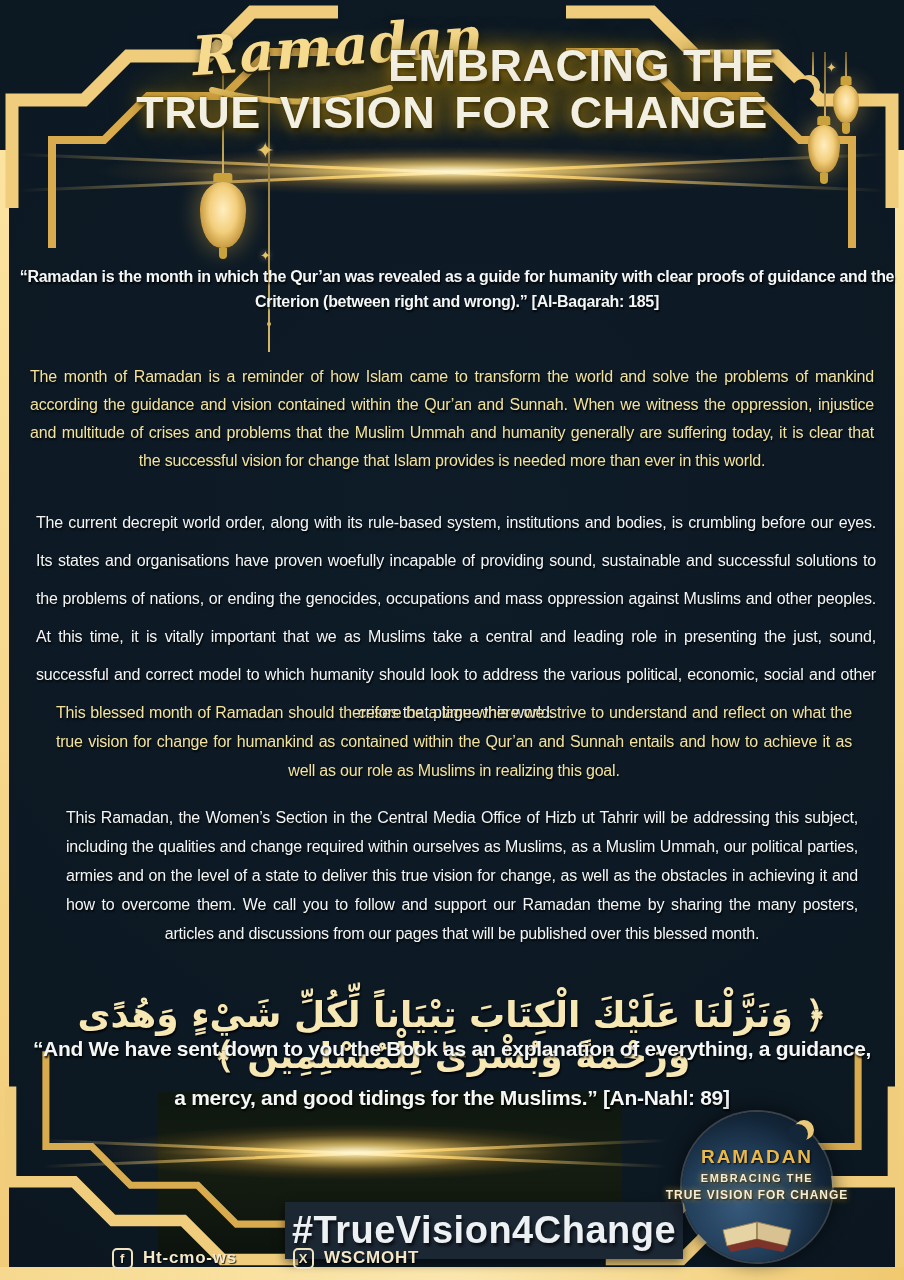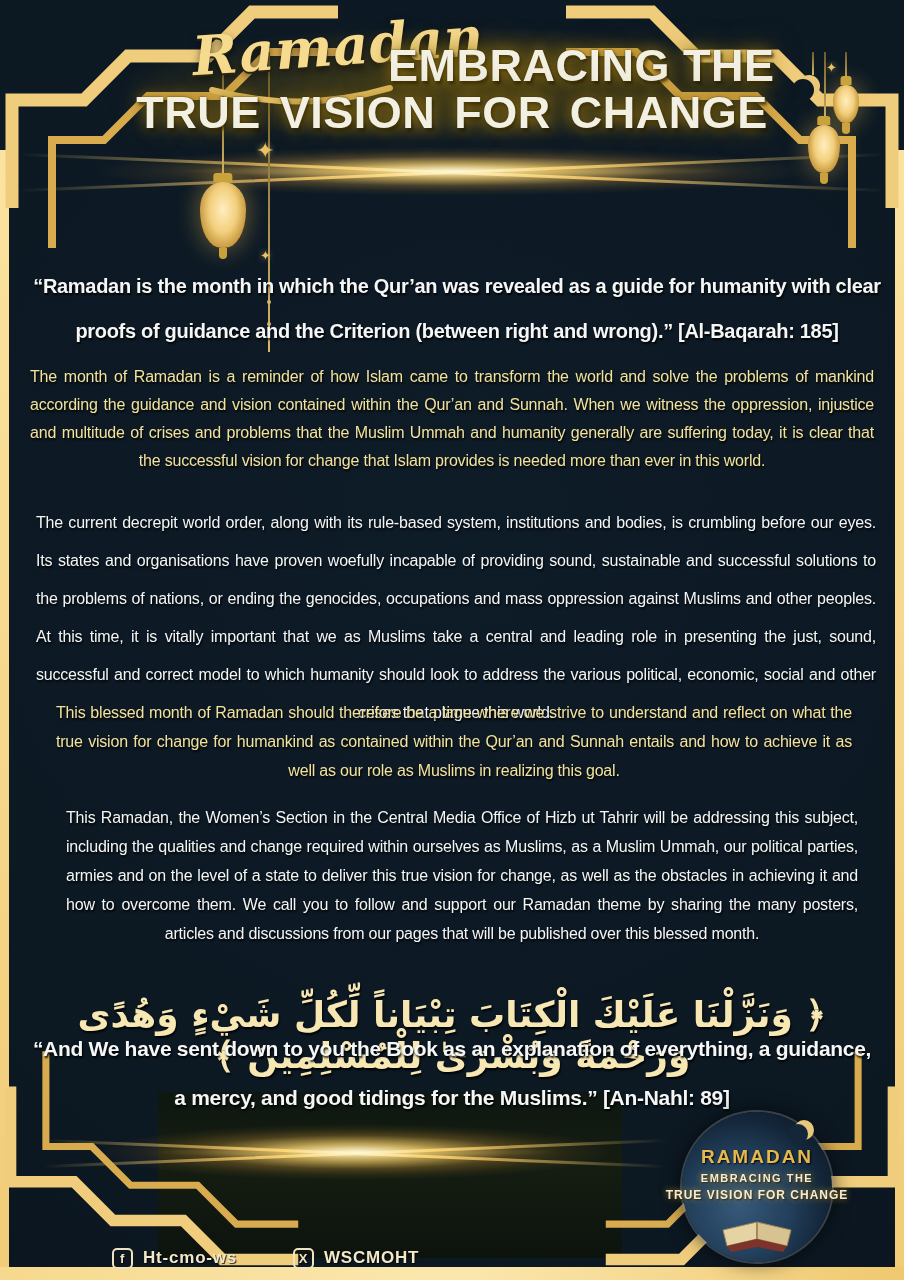--- a/index.html
+++ b/index.html
@@ -61,21 +61,21 @@
 
   
   .arabic{position:absolute;z-index:4;direction:rtl;text-align:center;
     font-family:"DejaVu Sans", sans-serif;font-weight:bold;color:#f6e7b3;
     text-shadow:1px 2px 2px rgba(0,0,0,.85);}
   .arabic.v1{left:50px;right:50px;top:206px;font-size:26px;}
   .arabic.v2{left:50px;right:50px;top:994px;font-size:36px;}
 
   .translation{position:absolute;z-index:4;text-align:center;color:#f5f7f7;font-weight:bold;
     text-shadow:1px 2px 2px rgba(0,0,0,.9);letter-spacing:-.3px;}
-  .translation.t1{left:18px;right:8px;top:264px;font-size:20px;line-height:45px;}
+  .translation.t1{left:18px;right:8px;top:264px;font-size:16px;line-height:25px;}
   .translation.t2{left:30px;right:30px;top:1024px;font-size:21px;line-height:49px;}
 
   .para{position:absolute;z-index:4;font-weight:normal;font-size:16px;letter-spacing:-.2px;
     text-align:justify;text-align-last:center;text-shadow:1px 2px 2px rgba(0,0,0,.85);}
   .para.gold{color:#f2e29c;}
   .para.white{color:#f4f6f6;}
   .para.p1{left:30px;right:30px;top:347px;line-height:28px;}
   .para.p2{left:36px;right:28px;top:488px;line-height:38px;}
   .para.p3{left:56px;right:52px;top:682px;line-height:29px;}
   .para.p4{left:46px;right:46px;top:787px;line-height:29px;margin-left:20px;}
@@ -186,20 +186,23 @@
   <div class="translation t2">“And We have sent down to you the Book as an explanation of everything, a guidance, a mercy, and good tidings for the Muslims.” [An-Nahl: 89]</div>
 
   <div class="photo-strip"></div>
   <div class="flare" style="left:30px;width:650px;top:1112px;height:80px;z-index:2;">
     <div class="band"></div>
       <div class="ray r1"></div>
       <div class="ray r2"></div>
       <div class="core"></div>
   </div>
 
+  <div class="hashtag-panel">
+    <span class="tag">#TrueVision4Change</span>
+  </div>
 
   <div class="badge">
     <span class="b-crescent"></span>
     <div class="b-title">RAMADAN</div>
     <div class="b-sub1">EMBRACING THE</div>
     <div class="b-sub2">TRUE VISION FOR CHANGE</div>
     <svg class="b-book" width="84" height="42" viewBox="0 0 84 42">
       <polygon points="42,8 8,16 12,32 42,25" fill="#e6d3a4" stroke="#9a8457" stroke-width="1"></polygon>
       <polygon points="42,8 76,16 72,32 42,25" fill="#d8c292" stroke="#9a8457" stroke-width="1"></polygon>
       <polygon points="12,32 42,25 72,32 68,38 42,33 16,38" fill="#7e332a"></polygon>

